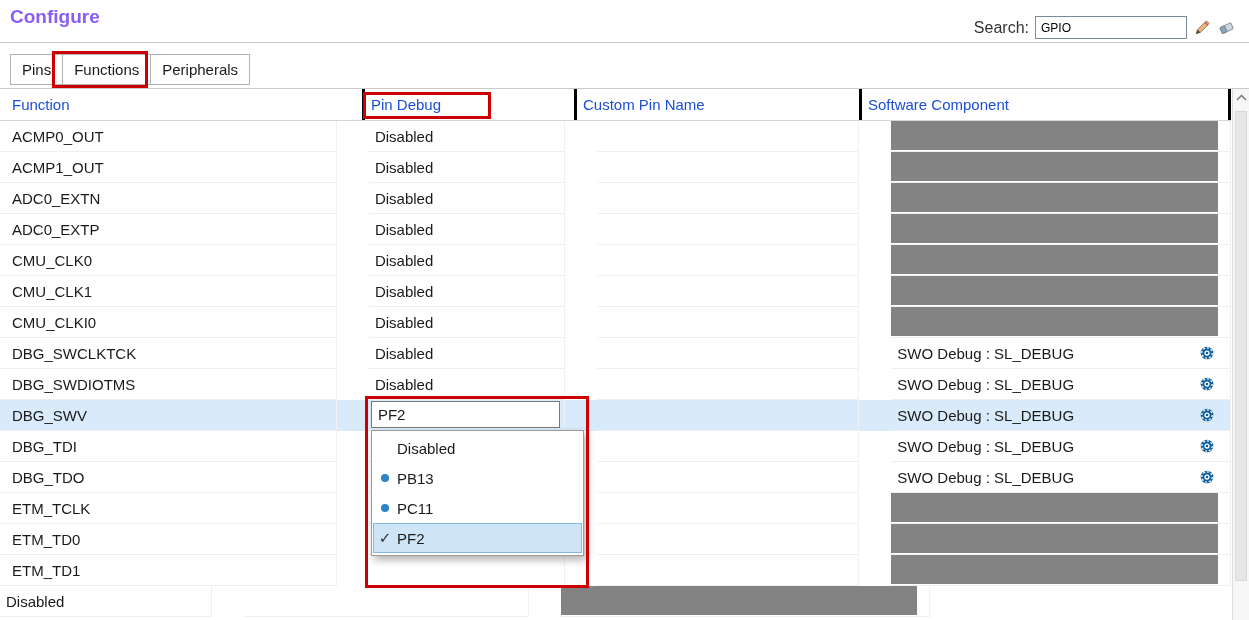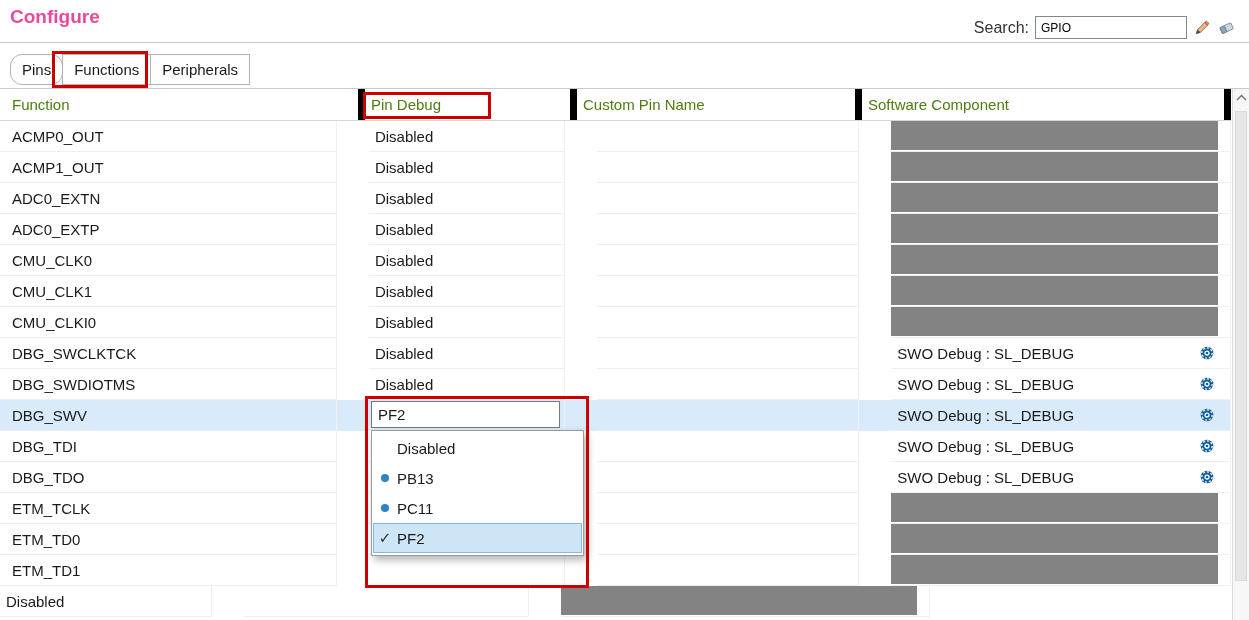--- a/index.html
+++ b/index.html
@@ -9,38 +9,38 @@
     --c-pin-dot:#2d84c8;
     --c-gear-blue:#0f5f9e;
     --c-dropdown-selected:#cde5f7;
   }
   *{box-sizing:border-box;}
   html,body{margin:0;padding:0;background:#ffffff;}
   body{font-family:"Liberation Sans","DejaVu Sans",sans-serif;color:#1a1a1a;}
   .app{position:relative;width:1249px;height:620px;background:#fff;overflow:hidden;}
 
   
-  .page-title{position:absolute;left:10px;top:6px;font-size:19px;font-weight:bold;color:#ec4899;}
+  .page-title{position:absolute;left:10px;top:6px;font-size:19px;font-weight:bold;color:#8b5cf6;}
   .search-area{position:absolute;top:16px;right:14px;display:flex;align-items:center;gap:6px;}
   .search-label{font-size:16px;color:#333;}
   .search-input{width:152px;height:23px;border:1px solid #7d8b99;font-family:inherit;font-size:12px;padding:1px 5px;outline:none;}
   .tool-icon{width:18px;height:18px;display:inline-flex;align-items:center;justify-content:center;cursor:pointer;}
   .header-sep{position:absolute;left:0;top:42px;width:100%;border-top:1px solid #c9c9c9;}
 
   
   .tabs{position:absolute;left:10px;top:54px;display:flex;}
   .tab{height:31px;padding:0 11px;display:flex;align-items:center;font-size:15px;
        border:1px solid #b2b2b2;background:#fff;margin-left:-1px;cursor:pointer;white-space:nowrap;}
-  .tab:first-child{margin-left:0;border-radius:12px;}
+  .tab:first-child{margin-left:0;}
   .tabbar-line{position:absolute;left:0;top:88px;width:100%;border-top:1px solid #c9c9c9;}
 
   
   .table{position:absolute;left:0;top:89px;width:1231px;}
   .thead{display:flex;height:32px;border-bottom:1px solid #d6d6d6;}
-  .th{display:flex;align-items:center;font-size:15px;color:#4d7c0f;border-right:7px solid #000000;cursor:pointer;}
+  .th{display:flex;align-items:center;font-size:15px;color:#1d4ed8;border-right:3px solid #000000;cursor:pointer;}
   .tbody{position:relative;}
   .row{display:flex;height:31px;position:relative;gap:32px;}
   .row.selected{background:var(--c-row-selected);}
   .cell{border-bottom:1px solid #efefef;border-right:1px solid #f1f1f1;font-size:15px;
         display:flex;align-items:center;overflow:hidden;white-space:nowrap;}
   .c-func{width:365px;padding-left:12px;}
   .c-pin{width:212px;padding-left:6px;position:relative;}
   .c-custom{width:285px;padding-left:6px;}
   .c-comp{width:369px;position:relative;padding:0;}
   .th.c-func{padding-left:12px;}

